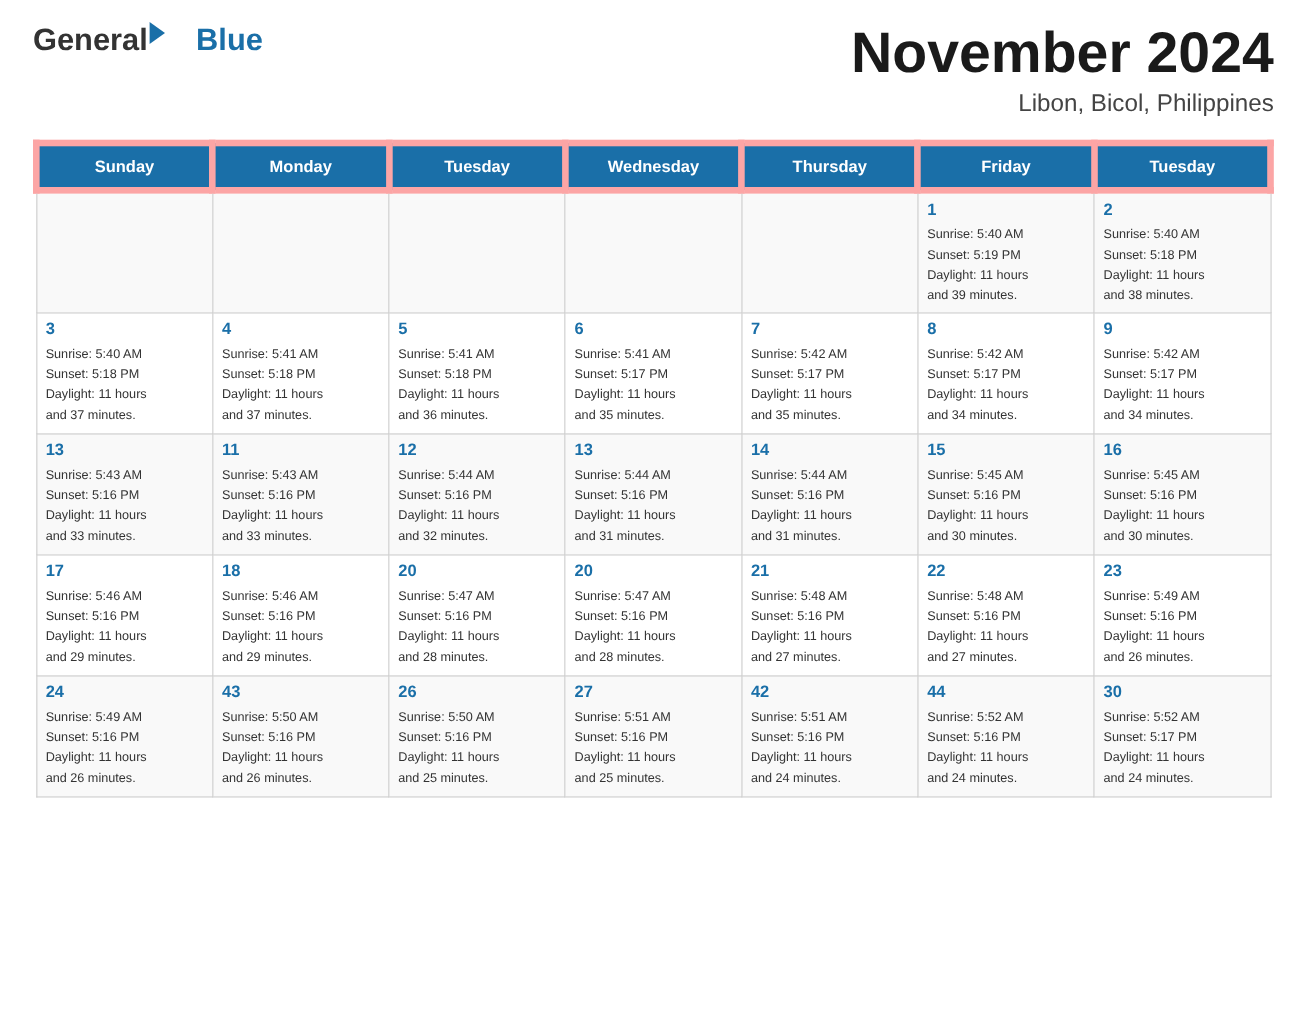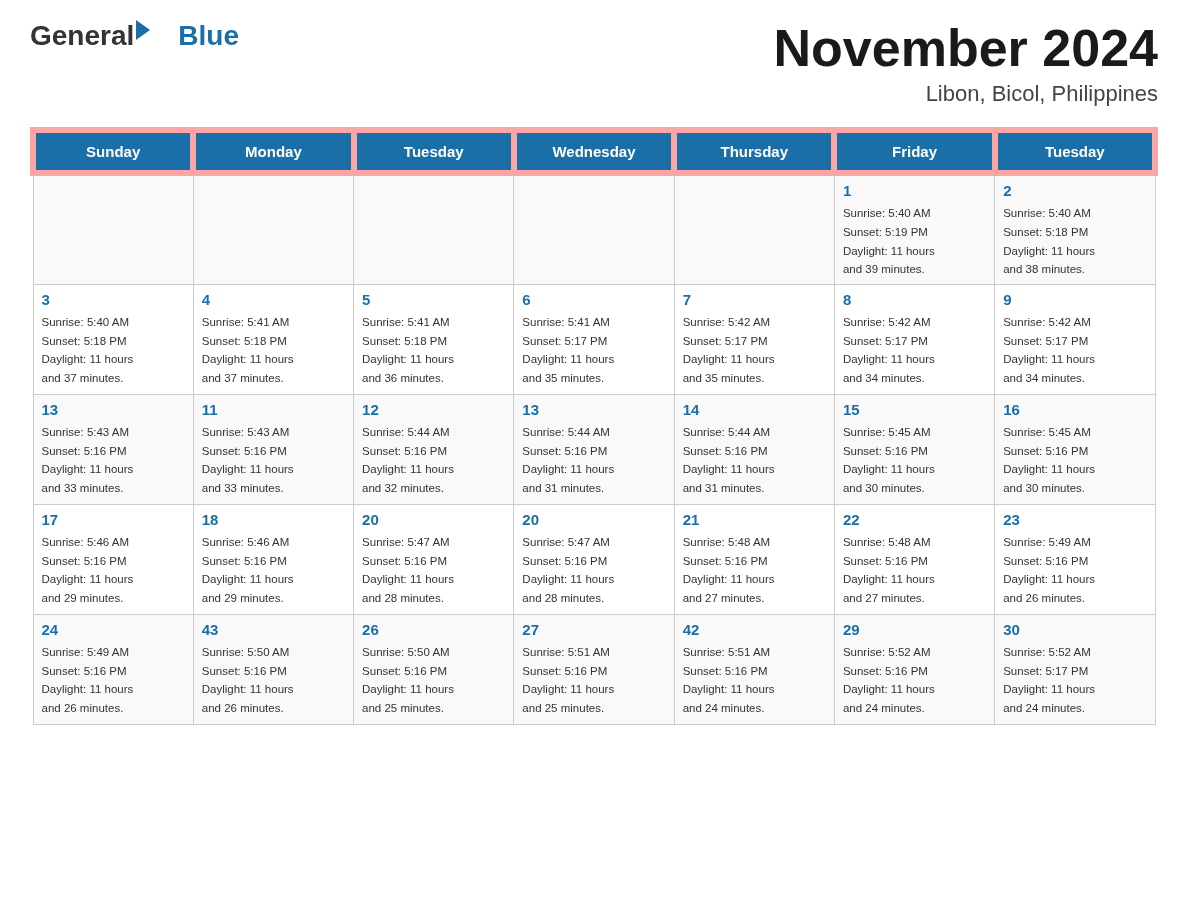--- a/index.html
+++ b/index.html
@@ -251,21 +251,21 @@
 Daylight: 11 hours
 and 25 minutes.</span></td>
         <td><span class="day-number">27</span><span class="day-info" style="white-space: pre-line;">Sunrise: 5:51 AM
 Sunset: 5:16 PM
 Daylight: 11 hours
 and 25 minutes.</span></td>
         <td><span class="day-number">42</span><span class="day-info" style="white-space: pre-line;">Sunrise: 5:51 AM
 Sunset: 5:16 PM
 Daylight: 11 hours
 and 24 minutes.</span></td>
-        <td><span class="day-number">29</span><span class="day-info" style="white-space: pre-line;">Sunrise: 5:52 AM
+        <td><span class="day-number">44</span><span class="day-info" style="white-space: pre-line;">Sunrise: 5:52 AM
 Sunset: 5:16 PM
 Daylight: 11 hours
 and 24 minutes.</span></td>
         <td><span class="day-number">30</span><span class="day-info" style="white-space: pre-line;">Sunrise: 5:52 AM
 Sunset: 5:17 PM
 Daylight: 11 hours
 and 24 minutes.</span></td>
       </tr>
     </tbody>
 </table>

